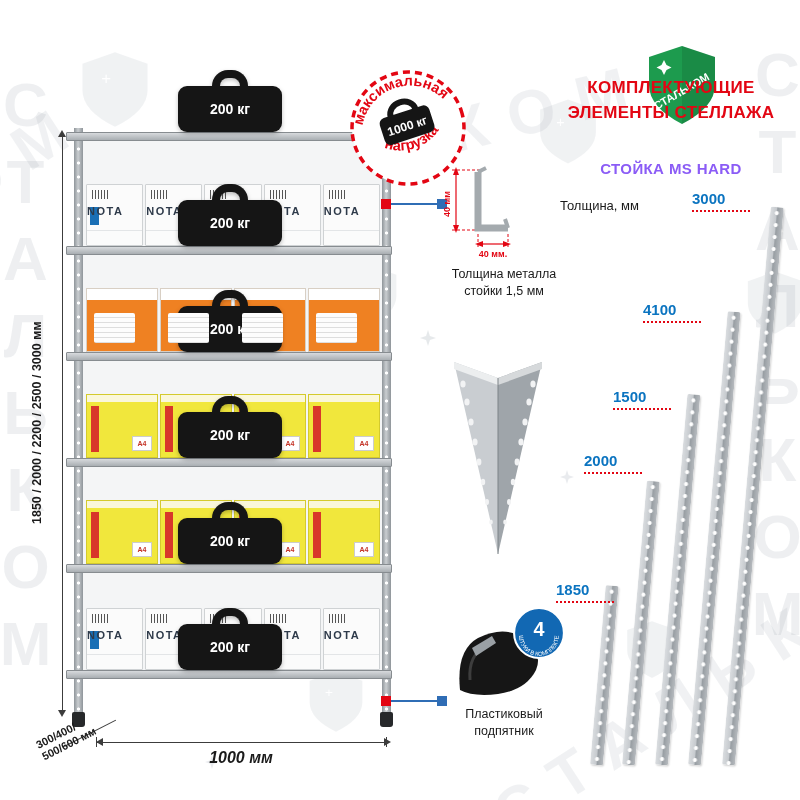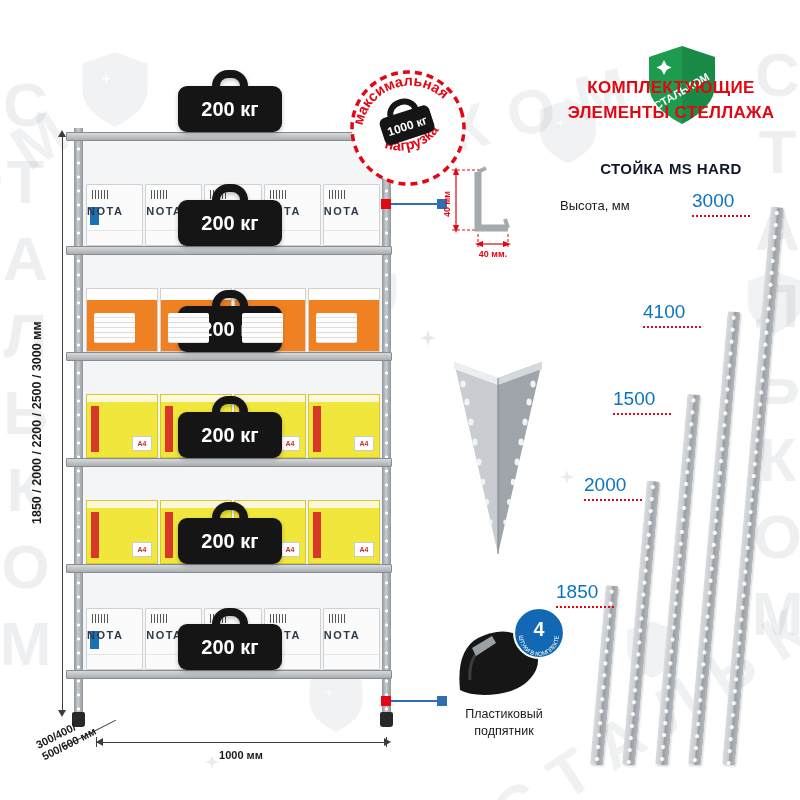--- a/index.html
+++ b/index.html
@@ -45,58 +45,58 @@
   .bx-y { flex:1; height:64px; background:#f1e73c; border:1px solid #d4ca2d; position:relative; }
   .bx-y::before { content:""; position:absolute; left:0; right:0; top:0; height:7px; background:#faf7da; }
   .ystrip { position:absolute; left:4px; top:11px; width:8px; height:46px; background:#d8372a; }
   .ylabel { position:absolute; right:5px; bottom:6px; width:20px; height:15px; background:#fff; border:1px solid #ccc;
             font-size:7px; font-weight:700; color:#c43326; display:flex; align-items:center; justify-content:center; }
 
   .weight { position:absolute; width:104px; text-align:center; filter:drop-shadow(0 2px 2px rgba(0,0,0,.25)); }
   .w-handle { width:36px; height:16px; margin:0 auto; border:8px solid #151515; border-bottom:none;
               border-radius:18px 18px 0 0; }
   .w-body { height:46px; background:#151515; border-radius:9px; color:#fff; font-weight:700;
-            font-size:20px; line-height:46px; }
+            font-size:14px; line-height:46px; }
 
   .badge { position:absolute; left:344px; top:64px; width:128px; height:128px; transform:rotate(-18deg); }
 
   .sq-red  { position:absolute; width:10px; height:10px; background:#e30613; }
   .sq-blue { position:absolute; width:10px; height:10px; background:#2f6db5; }
   .conn-line { position:absolute; height:2px; background:#2f6db5; }
 
   
   .dim-line-v { position:absolute; left:62px; top:132px; width:1px; height:580px; background:#3c3c3c; }
   .dim-line-h { position:absolute; left:96px; top:742px; width:290px; height:1px; background:#3c3c3c; }
   .tick-v { position:absolute; width:1px; height:10px; background:#3c3c3c; top:737px; }
   .arr { position:absolute; width:0; height:0; border:4px solid transparent; }
   .dim-height-label { position:absolute; left:30px; top:132px; height:582px; writing-mode:vertical-rl;
                       transform:rotate(180deg); text-align:center; font-size:12.5px; font-weight:700; color:#1a1a1a; }
   .dim-width-label { position:absolute; left:96px; top:749px; width:290px; text-align:center;
-                     font-size:11px; font-weight:700; color:#1a1a1a; }
+                     font-size:16px; font-weight:700; color:#1a1a1a;font-style:italic; }
   .dim-depth-label { position:absolute; left:34px; top:740px; transform:rotate(-27deg); transform-origin:0 0;
                      font-size:11px; font-weight:700; color:#1a1a1a; line-height:1.2; }
   .dim-depth-line { position:absolute; left:64px; top:746px; width:58px; height:1px; background:#3c3c3c;
                     transform:rotate(-27deg); transform-origin:0 0; }
 
   
   .p-label { position:absolute; left:516px; top:180px; font-size:12px; color:#1a1a1a; line-height:1.35; }
   .m-text { position:absolute; text-align:center; font-size:12.5px; color:#1a1a1a; line-height:1.35; }
 
   
   .r-head { position:absolute; left:552px; top:76px; width:238px; text-align:center; color:#e30613;
             font-weight:800; font-size:17px; line-height:1.45; letter-spacing:.3px; }
-  .r-sub  { position:absolute; left:552px; top:160px; width:238px; text-align:center; color:#0f172a;
+  .r-sub  { position:absolute; left:552px; top:160px; width:238px; text-align:center; color:#8b5cf6;
             font-weight:800; font-size:15px; letter-spacing:.4px; }
   .r-height { position:absolute; left:560px; top:198px; font-size:13px; color:#1a1a1a; }
   .rpost { position:absolute; width:13px; transform:rotate(5deg); transform-origin:50% 100%; border-radius:2px;
            background-image: radial-gradient(circle at 6.5px 6px, #ffffff 1.6px, rgba(255,255,255,0) 2.4px),
                              linear-gradient(90deg,#dadde0 0%,#c6cace 45%,#989ea3 55%,#b7bbbf 100%);
            background-size:13px 12px, 100% 100%; background-repeat:repeat, no-repeat;
            box-shadow:1px 1px 2px rgba(0,0,0,.18); }
-  .post-label { position:absolute; color:#0b74c0; font-weight:400; font-size:19px;
+  .post-label { position:absolute; color:#0b74c0; font-weight:700; font-size:15px;
                 border-bottom:2px dotted #e30613; padding:0 2px 3px 0; width:58px; }
 </style>
 </head>
 <body>
 
 <div class="canvas">
 
   <div class="wm-vert" style="left:-10px; top:70px;">СТАЛЬКОМ</div>
   <div class="wm-vert" style="left:742px; top:40px;">СТАЛЬКОМ</div>
   <div class="wm-diag" style="left:130px; top:175px; transform:rotate(-14deg);">СТАЛЬКОМ</div>
@@ -327,20 +327,24 @@
     <path d="M 64 72 L 61 63" stroke="#a4aaae" stroke-width="4" fill="none"></path>
     <line x1="34" y1="78" x2="34" y2="92" stroke="#e30613" stroke-width="1" stroke-dasharray="3 2"></line>
     <line x1="64" y1="78" x2="64" y2="92" stroke="#e30613" stroke-width="1" stroke-dasharray="3 2"></line>
     <line x1="36" y1="88" x2="62" y2="88" stroke="#e30613" stroke-width="1.2"></line>
     <polygon points="31,88 39,85 39,91" fill="#e30613"></polygon>
     <polygon points="67,88 59,85 59,91" fill="#e30613"></polygon>
     <text x="6" y="48" transform="rotate(-90 6 48)" text-anchor="middle" font-size="9" font-weight="bold" fill="#e30613">40 мм</text>
     <text x="49" y="101" text-anchor="middle" font-size="9" font-weight="bold" fill="#e30613">40 мм.</text>
   </svg>
 
+  <div class="m-text" style="left:424px; top:266px; width:160px;">
+    <div>Толщина металла</div>
+    <div>стойки 1,5 мм</div>
+  </div>
 
   <svg style="position:absolute; left:448px; top:348px;" width="100" height="215" viewBox="0 0 100 215">
     <polygon points="6,14 50,30 50,206" fill="#c9cdd1"></polygon>
     <polygon points="94,14 50,30 50,206" fill="#9fa5aa"></polygon>
     <polygon points="6,14 50,30 50,37 6,21" fill="#eceeef"></polygon>
     <polygon points="94,14 50,30 50,37 94,21" fill="#d6d9db"></polygon>
     <line x1="50" y1="30" x2="50" y2="206" stroke="#7d8387" stroke-width="1"></line>
     <g fill="#f2f3f4">
       <ellipse cx="15" cy="36" rx="2.6" ry="3.6"></ellipse>
         <ellipse cx="19" cy="54" rx="2.6" ry="3.6"></ellipse>
@@ -377,27 +381,27 @@
   <div class="m-text" style="left:424px; top:706px; width:160px;">
     <div>Пластиковый</div>
     <div>подпятник</div>
   </div>
 
   <div class="r-head">
     <div>КОМПЛЕКТУЮЩИЕ</div>
     <div>ЭЛЕМЕНТЫ СТЕЛЛАЖА</div>
   </div>
   <div class="r-sub">СТОЙКА MS HARD</div>
-  <div class="r-height">Высота, мм</div>
+  <div class="r-height">Толщина, мм</div>
 
   <div class="rpost" style="left:590px; top:585px; height:180px;"></div>
   <div class="rpost" style="left:622px; top:480px; height:285px;"></div>
   <div class="rpost" style="left:655px; top:393px; height:372px;"></div>
   <div class="rpost" style="left:688px; top:310px; height:455px;"></div>
   <div class="rpost" style="left:722px; top:205px; height:560px;"></div>
 
   <div class="post-label" style="left:692px; top:190px;">3000</div>
   <div class="post-label" style="left:643px; top:301px;">4100</div>
   <div class="post-label" style="left:613px; top:388px;">1500</div>
-  <div class="post-label" style="left:584px; top:474px;">2000</div>
+  <div class="post-label" style="left:584px; top:452px;">2000</div>
   <div class="post-label" style="left:556px; top:581px;">1850</div>
 
 </div>
 
 </body></html>

